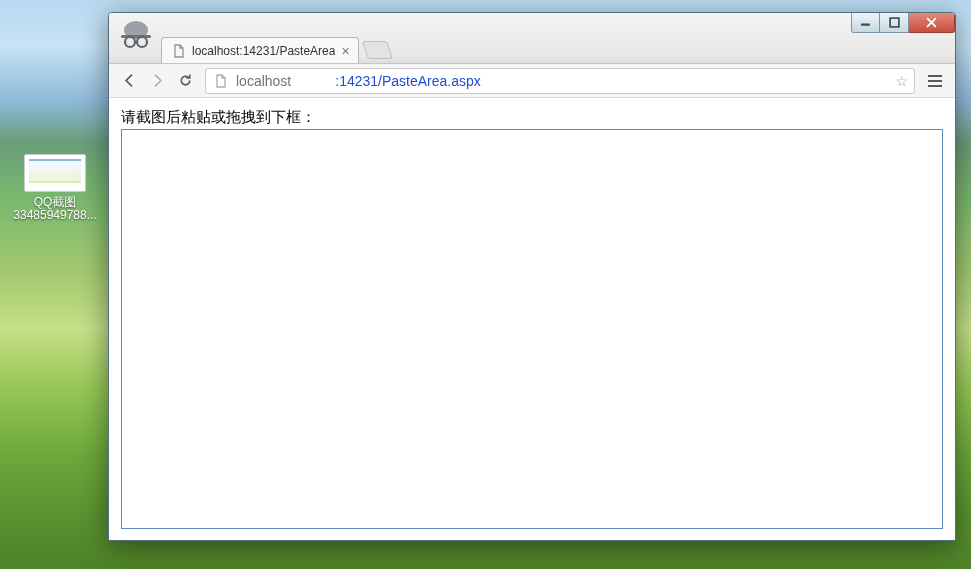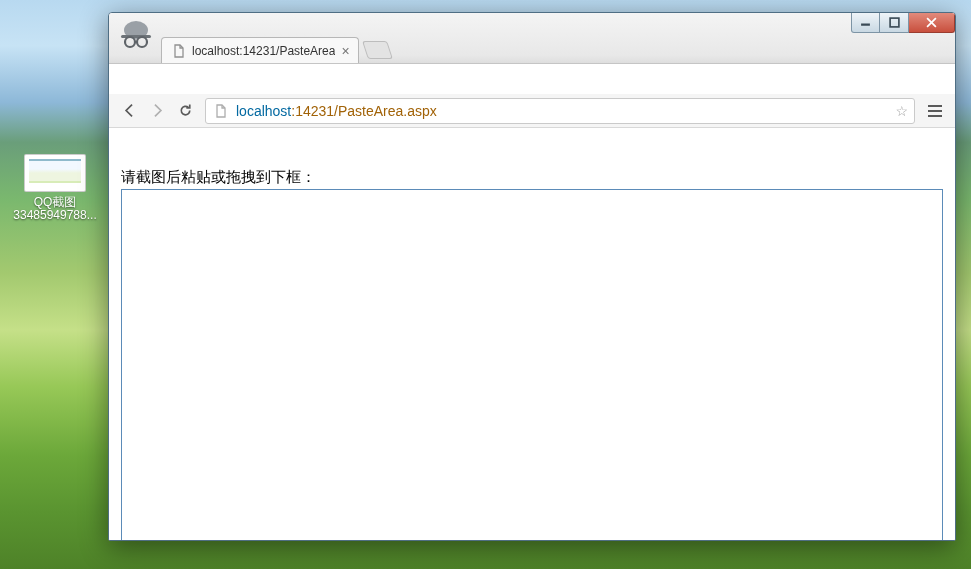--- a/index.html
+++ b/index.html
@@ -39,21 +39,21 @@
 
     .chrome-window {
       position:absolute;
       top:12px;left:108px;
       width:848px;height:529px;
       background:#fff;
       border:1px solid #4f6e84;
       border-radius:4px 4px 2px 2px;
       box-shadow:0 6px 28px rgba(0,0,0,.45);
       overflow:hidden;
-      display:flex;flex-direction:column;gap:30px;
+      display:flex;flex-direction:column;
     }
 
     .titlebar {
       height:51px;
       background:linear-gradient(#f4f4f4,#e8e8e8 85%,#dedede);
       border-bottom:1px solid #c5c5c5;
       position:relative;
     }
     .incog {
       position:absolute;top:3px;left:8px;width:38px;height:38px;
@@ -112,22 +112,22 @@
     .nav-btn svg{width:17px;height:17px;}
 
     .omnibox {
       flex:1;height:26px;margin:0 6px;
       background:#fff;border:1px solid #cacaca;border-radius:3px;
       display:flex;align-items:center;padding:0 6px 0 8px;
       font-size:14px;color:#333;
     }
     .omni-file-icon{width:14px;height:14px;margin-right:8px;opacity:.6;}
     .omni-text{flex:1;}
-    .omni-text .host{color:#0369a1;}
-    .omni-text .path{color:#a16207;}
+    .omni-text .host{color:#737373;}
+    .omni-text .path{color:#1d4ed8;margin-left:44px;}
     .star{color:#9e9e9e;font-size:14px;margin-left:6px;}
 
     .menu-btn{
       width:28px;height:28px;display:flex;align-items:center;justify-content:center;
       color:#5a5a5a;
     }
     .menu-btn svg{width:16px;height:14px;}
 
     .page-content {
       flex:1;background:#fff;padding:10px 12px 14px 12px;overflow:hidden;

